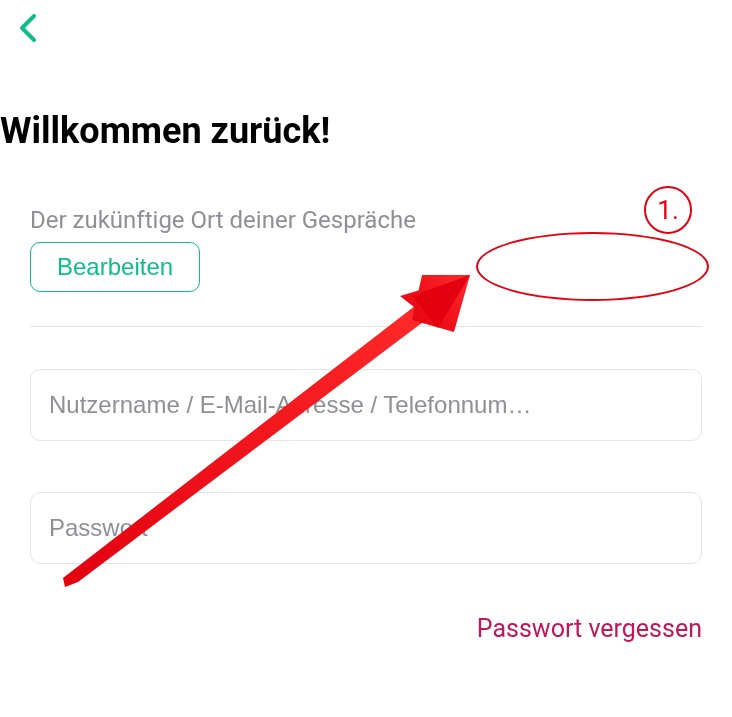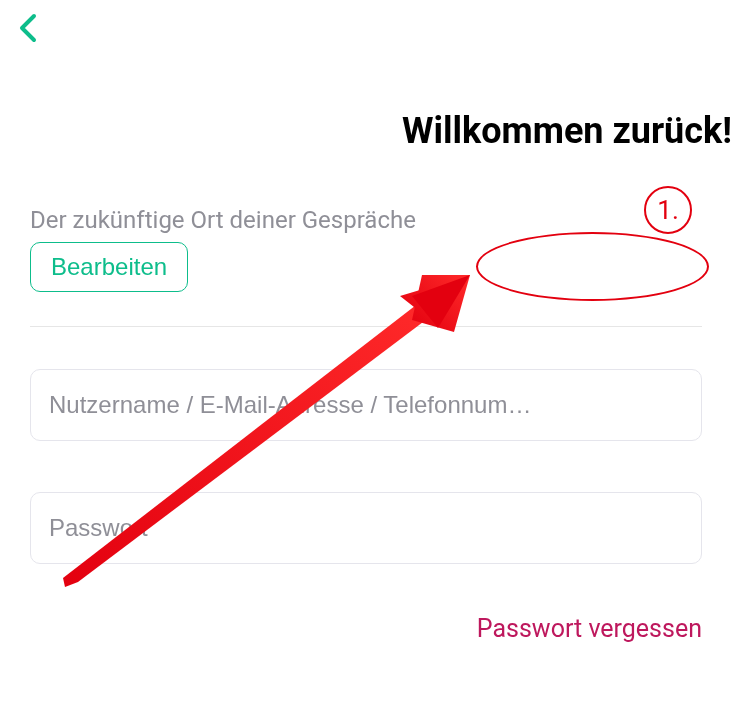--- a/index.html
+++ b/index.html
@@ -1,24 +1,24 @@
 <!DOCTYPE html>
 <html><head>
   <meta charset="utf-8">
   <style>
     * { margin:0; padding:0; box-sizing:border-box; }
     html, body { width:732px; height:717px; font-family:-apple-system, BlinkMacSystemFont, "Segoe UI", Roboto, Helvetica, Arial, sans-serif; background:#fff; color:#000; position:relative; }
     .back-btn { position:absolute; top:10px; left:8px; width:40px; height:40px; display:flex; align-items:center; justify-content:center; cursor:pointer; }
     .back-btn svg { width:24px; height:32px; }
-    .title { position:absolute; top:110px; left:0; width:100%; text-align:right; font-size:36px; font-weight:700; }
+    .title { position:absolute; top:110px; left:0; width:100%; text-align:left; font-size:36px; font-weight:700; }
     .server-area { position:absolute; top:206px; left:30px; right:30px; }
     .server-label { font-size:24px; color:#8f8f97; margin-bottom:8px; }
     .server-row { display:flex; align-items:center; justify-content:space-between; }
     .server-value { font-size:27px; color:#000; }
-    .edit-btn { border:1.5px solid #0dbd8b; color:#0dbd8b; background:#fff; font-size:24px; padding:10px 20px; border-radius:10px; cursor:pointer; }
+    .edit-btn { border:1.5px solid #0dbd8b; color:#0dbd8b; background:#fff; font-size:24px; padding:10px 26px; border-radius:10px; cursor:pointer; }
     .divider { position:absolute; top:326px; left:30px; right:30px; height:1px; background:#e6e6e6; }
     .input-field { position:absolute; left:30px; right:30px; height:72px; border:1px solid #e5e5ec; border-radius:10px; font-size:24px; color:#000; padding:0 18px; background:#fff; }
     .input-field::placeholder { color:#8f8f97; }
     #username-input { top:369px; }
     #password-input { top:492px; }
     .forgot-link { position:absolute; top:614px; right:30px; color:#be185d; font-size:25px; cursor:pointer; }
 
     
     .step-circle { position:absolute; top:186px; left:644px; width:48px; height:48px; border:2.5px solid #e3000f; border-radius:50%; display:flex; align-items:center; justify-content:center; color:#e3000f; font-size:26px; pointer-events:none; }
     .anno-ellipse { position:absolute; top:232px; left:476px; width:233px; height:69px; border:2.5px solid #e3000f; border-radius:50%/50%; pointer-events:none; }

